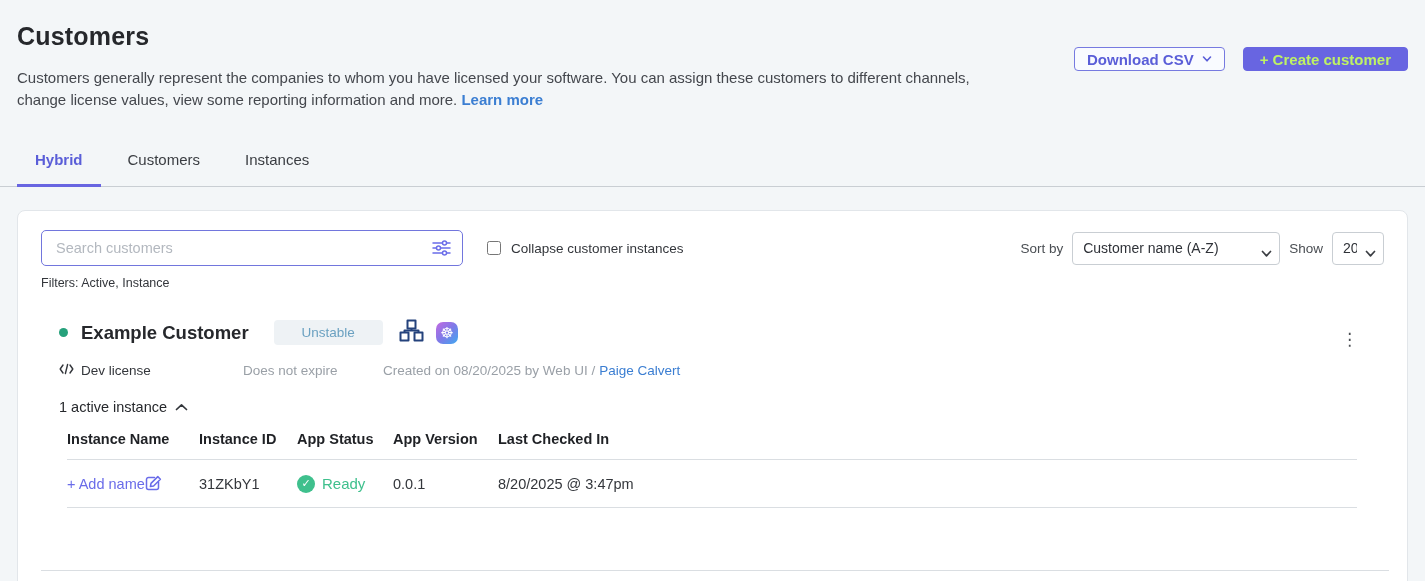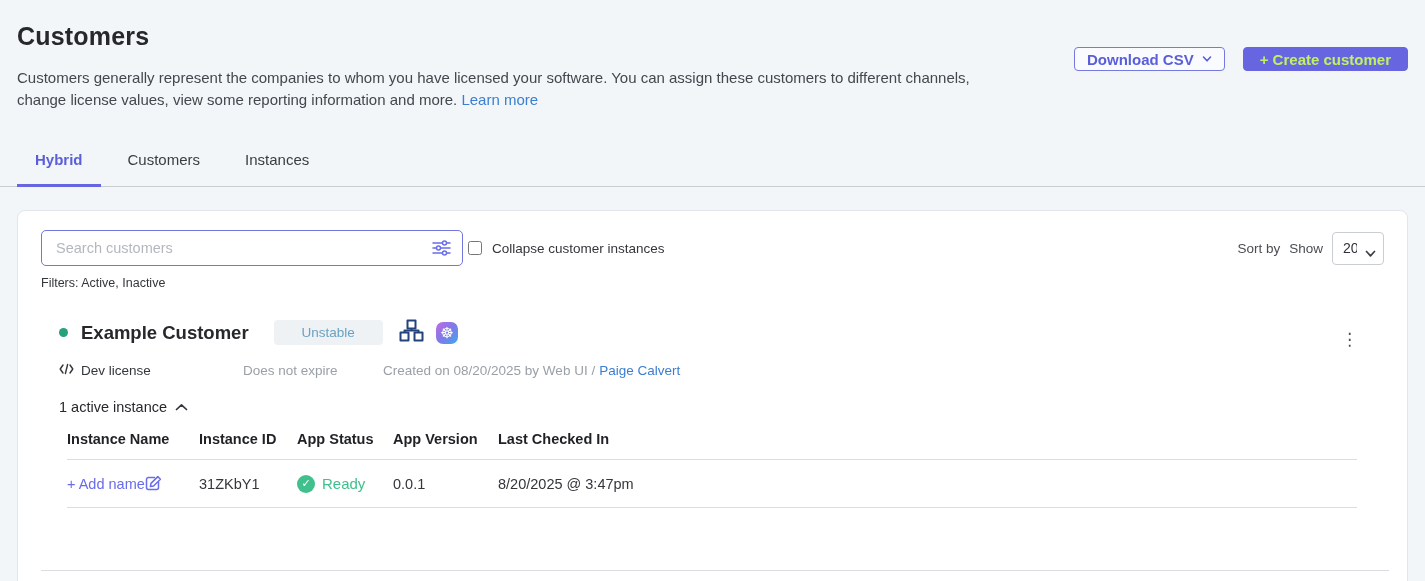--- a/index.html
+++ b/index.html
@@ -6,21 +6,21 @@
   html,body { width:1425px; height:581px; overflow:hidden; }
   body {
     background:#f3f6f8;
     font-family:"Liberation Sans","DejaVu Sans",sans-serif;
     color:#2f3238;
   }
   
   .page-header { display:flex; justify-content:space-between; padding:22px 17px 0 17px; }
   .page-title { font-size:25px; font-weight:700; color:#26282c; letter-spacing:.2px; }
   .page-desc { margin-top:16px; font-size:15px; line-height:22px; color:#44474d; max-width:965px; }
-  .learn-more { color:#3b7ed2; text-decoration:none; font-weight:400; cursor:pointer; }
+  .learn-more { color:#3b7ed2; text-decoration:none; font-weight:700; cursor:pointer; }
   .header-actions { display:flex; gap:18px; margin-top:25px; align-items:flex-start; white-space:nowrap; }
   .btn { border-radius:4px; font-size:15px; font-weight:700; height:24px; display:inline-flex; align-items:center; cursor:pointer; }
   .btn-outline { background:#f9fbff; border:1px solid #767ae0; color:#5a5ed8; padding:0 12px; gap:8px; }
   .btn-primary { background:#6865e1; border:1px solid #6865e1; color:#bef264; padding:10px 16px; }
   .chev { display:inline-block; width:10px; height:10px; }
   .chev svg { display:block; }
   
   .tabs { display:flex; padding:0 17px; margin-top:30px; position:relative; }
   .tabs::after { content:""; position:absolute; left:0; right:0; bottom:0; height:1px; background:#c9ced3; }
   .tab { font-size:15px; color:#3a3d42; padding:10px 18px 19px 18px; cursor:pointer; position:relative; margin-right:9px; }
@@ -35,21 +35,21 @@
   .search-box {
     width:422px; height:36px; border:1px solid #7276dd; border-radius:5px;
     display:flex; align-items:center; background:#fff; padding:0 10px 0 14px;
   }
   .search-box input {
     flex:1; border:none; outline:none; font-size:14.5px; color:#33363b;
     font-family:"Liberation Sans","DejaVu Sans",sans-serif; background:transparent;
   }
   .search-box input::placeholder { color:#b3b8bf; }
   .sliders-btn { width:22px; height:22px; display:flex; align-items:center; justify-content:center; cursor:pointer; }
-  .collapse-wrap { display:flex; align-items:flex-start; margin-left:5px; gap:10px; }
+  .collapse-wrap { display:flex; align-items:flex-start; margin-left:24px; gap:10px; }
   .collapse-wrap input { width:14px; height:14px; accent-color:#6865e1; cursor:pointer; }
   .collapse-label { font-size:13.5px; color:#33363b; }
   .toolbar-right { margin-left:auto; display:flex; align-items:center; gap:9px; }
   .ctl-label { font-size:13.5px; color:#4a4e53; }
   .select-wrap { position:relative; display:inline-block; }
   .select-wrap select {
     appearance:none; -webkit-appearance:none; height:33px; border:1px solid #c9ced3;
     border-radius:4px; background:#fff; font-size:14px; color:#2f3238;
     font-family:"Liberation Sans","DejaVu Sans",sans-serif; padding:0 26px 0 10px; cursor:pointer;
   }
@@ -139,35 +139,45 @@
             <circle cx="12.5" cy="14" r="2" fill="#fff"></circle>
         </svg>
       </span>
     </div>
     <div class="collapse-wrap">
       <input type="checkbox" style="">
       <span class="collapse-label">Collapse customer instances</span>
     </div>
     <div class="toolbar-right">
       <span class="ctl-label">Sort by</span>
+      <span class="select-wrap sel-sort">
+        <select>
+          <option>Customer name (A-Z)</option>
+        </select>
+        <span class="sel-chev">
+          <svg width="11" height="8" viewBox="0 0 11 8">
+              <polyline points="1.5,1.5 5.5,5.8 9.5,1.5" fill="none" stroke="#3a3d42" stroke-width="1.7" stroke-linecap="round" stroke-linejoin="round"></polyline>
+            </svg>
+        </span>
+      </span>
       <span class="ctl-label">Show</span>
       <span class="select-wrap sel-show">
         <select>
           <option>20</option>
         </select>
         <span class="sel-chev">
           <svg width="11" height="8" viewBox="0 0 11 8">
               <polyline points="1.5,1.5 5.5,5.8 9.5,1.5" fill="none" stroke="#3a3d42" stroke-width="1.7" stroke-linecap="round" stroke-linejoin="round"></polyline>
             </svg>
         </span>
       </span>
     </div>
   </div>
 
-  <div class="filters-note">Filters: Active, Inactive</div>
+  <div class="filters-note">Filters: Active, Instance</div>
 
   <div class="customer">
     <div class="cust-head">
       <span class="status-dot"></span>
       <span class="cust-name">Example Customer</span>
       <span class="channel-badge">Unstable</span>
       <span class="cust-icons">
         <span>
           <svg width="25" height="23" viewBox="0 0 25 23" fill="none" stroke="#24427c" stroke-width="2" stroke-linejoin="round">
             <rect x="8.5" y="1.5" width="8" height="8"></rect>

